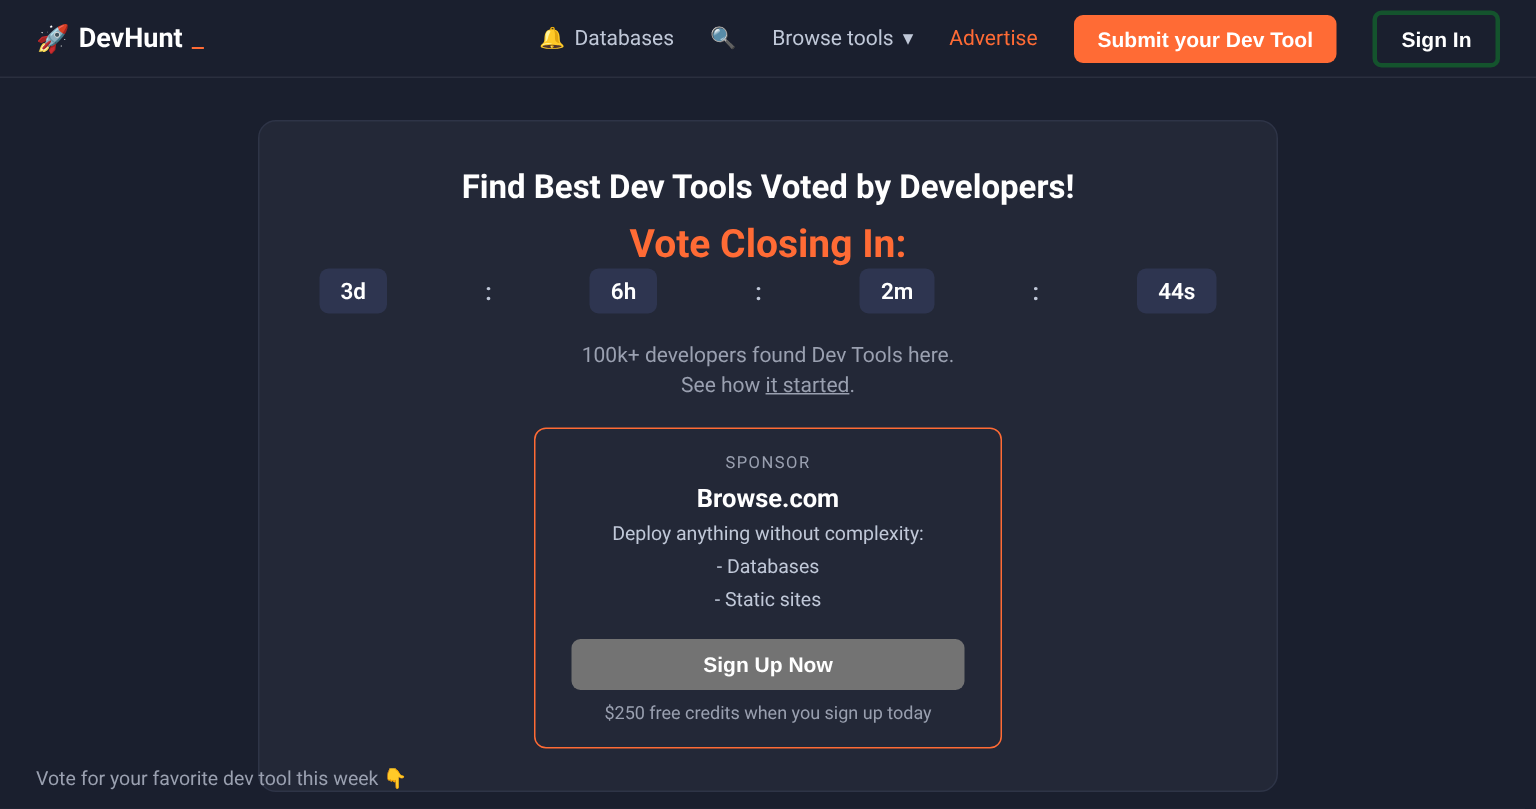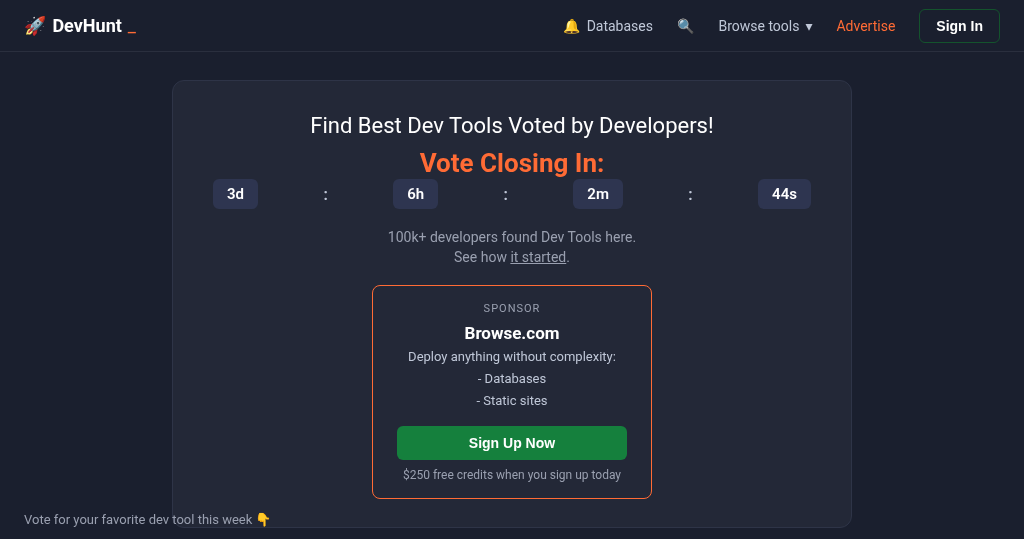--- a/index.html
+++ b/index.html
@@ -74,21 +74,21 @@
       padding: 8px 16px;
       border-radius: 6px;
       font-size: 14px;
       font-weight: 600;
       cursor: pointer;
     }
 
     .btn-signin {
       background-color: transparent;
       color: #ffffff;
-      border: 1px solid #14532d;
+      border: 3px solid #14532d;
       padding: 8px 16px;
       border-radius: 6px;
       font-size: 14px;
       font-weight: 600;
       cursor: pointer;
     }
 
     .bell-icon, .search-icon, .chevron-icon {
       font-size: 14px;
       color: #c0c8d8;
@@ -106,21 +106,21 @@
       background-color: #232837;
       border-radius: 12px;
       padding: 32px 40px 28px;
       width: 680px;
       text-align: center;
       border: 1px solid #2e3447;
     }
 
     .hero-title {
       font-size: 22px;
-      font-weight: 400;
+      font-weight: 700;
       color: #ffffff;
       margin-bottom: 10px;
     }
 
     .vote-title {
       font-size: 26px;
       font-weight: 700;
       color: #ff6b35;
       margin-bottom: 1px;
     }
@@ -163,21 +163,21 @@
     .hero-link-line a {
       color: #9aa0b0;
       text-decoration: underline;
     }
 
     
     .sponsor-card {
       border: 1px solid #ff6b35;
       border-radius: 8px;
       padding: 16px 24px 16px;
-      width: 280px;
+      width: 312px;
       margin: 0 auto;
       text-align: center;
     }
 
     .sponsor-label {
       font-size: 11px;
       color: #9aa0b0;
       letter-spacing: 1px;
       text-transform: uppercase;
       margin-bottom: 8px;
@@ -197,21 +197,21 @@
     }
 
     .sponsor-list {
       font-size: 13px;
       color: #c0c8d8;
       line-height: 1.7;
       margin-bottom: 14px;
     }
 
     .btn-signup {
-      background-color: #15803d;
+      background-color: #737373;
       color: #ffffff;
       border: none;
       padding: 9px 20px;
       border-radius: 6px;
       font-size: 14px;
       font-weight: 600;
       cursor: pointer;
       width: 100%;
       margin-bottom: 8px;
     }
@@ -245,20 +245,21 @@
       <span>Databases</span>
     </div>
     <div class="nav-item">
       <span class="search-icon">🔍</span>
     </div>
     <div class="nav-item">
       <span>Browse tools</span>
       <span class="chevron-icon">▾</span>
     </div>
     <span class="nav-advertise">Advertise</span>
+    <button class="btn-submit">Submit your Dev Tool</button>
     <button class="btn-signin">Sign In</button>
   </nav>
 </header>
 
 <main>
   <div class="hero-card">
     <div class="hero-title">Find Best Dev Tools Voted by Developers!</div>
     <div class="vote-title">Vote Closing In:</div>
 
     <div class="countdown">

